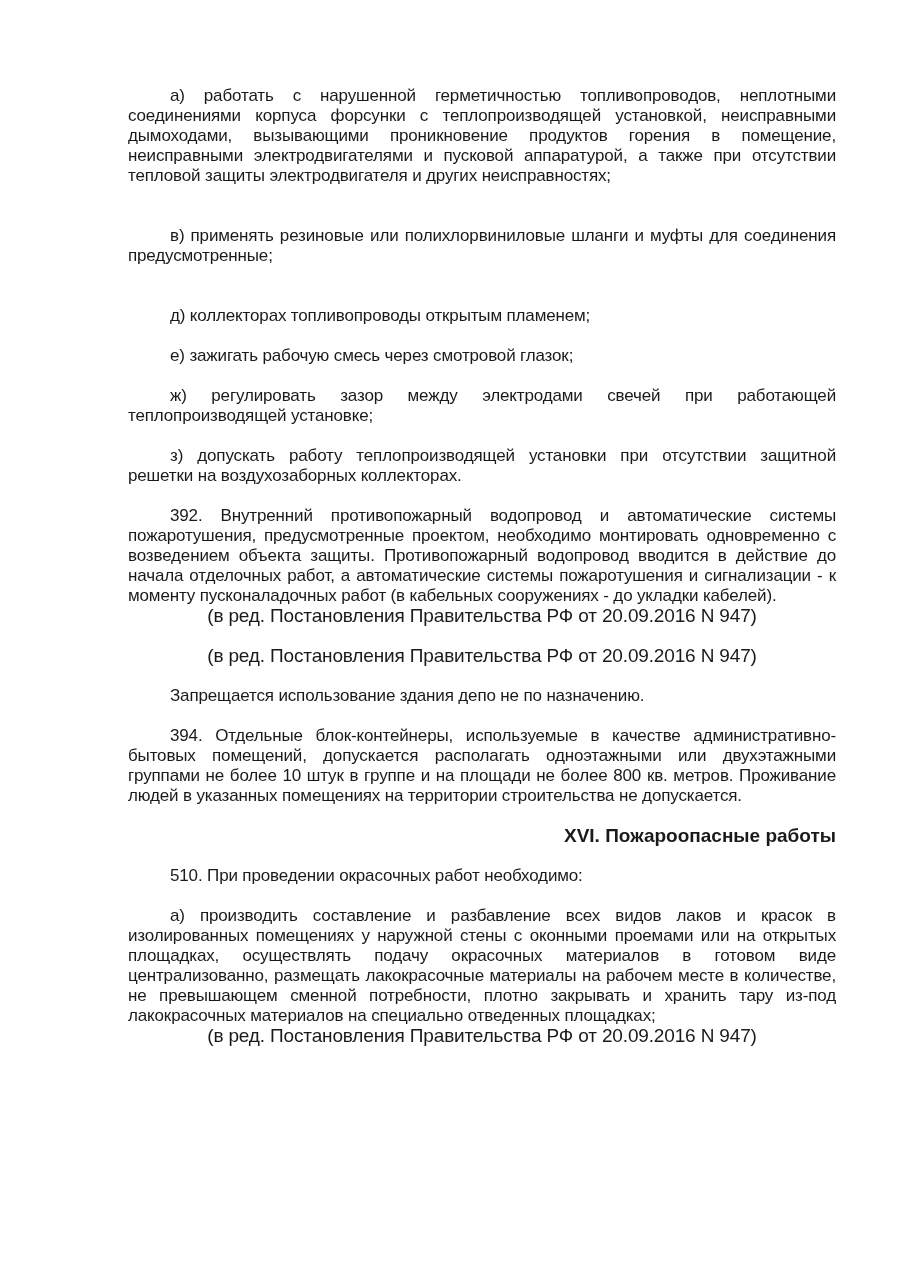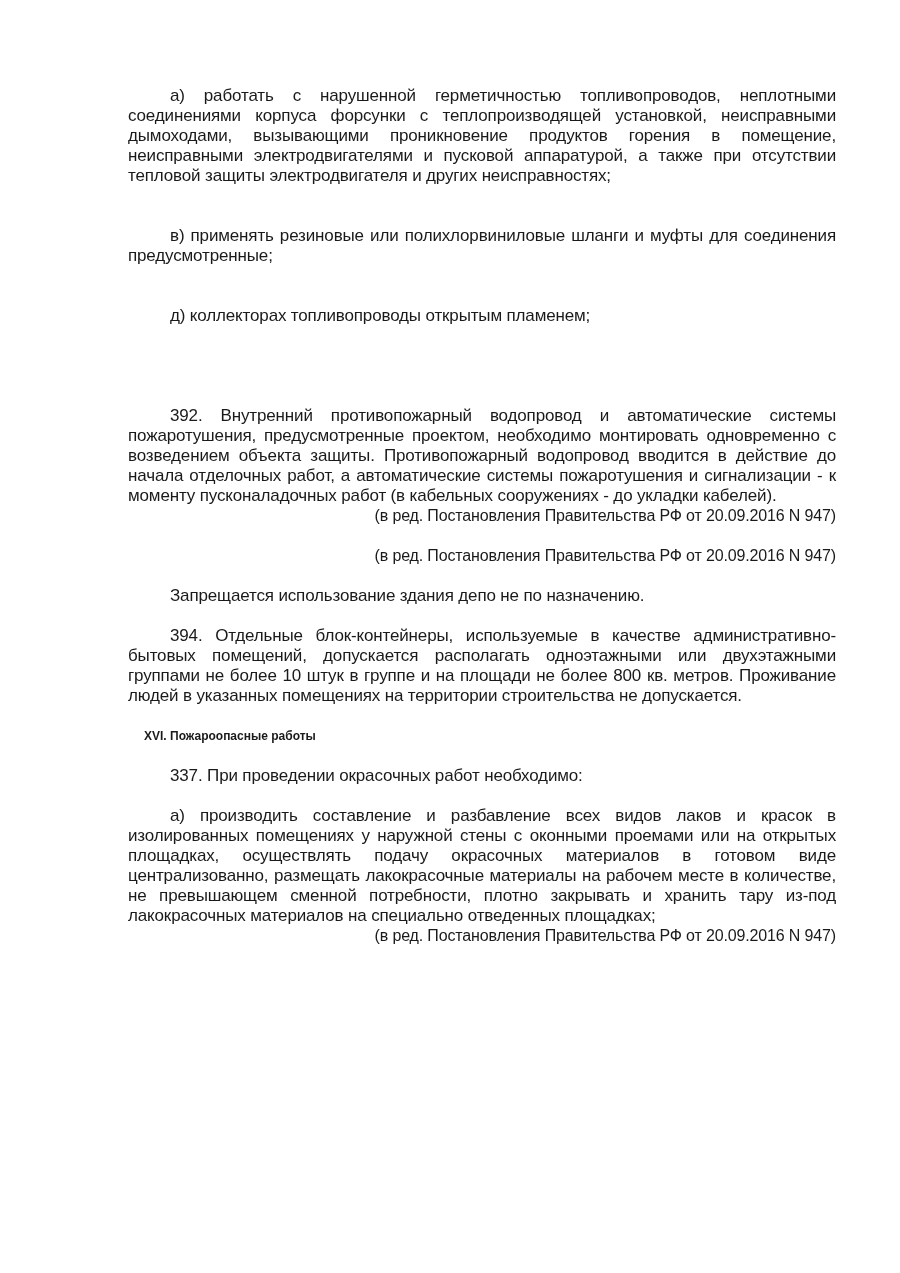--- a/index.html
+++ b/index.html
@@ -24,33 +24,33 @@
     .para {
       font-size: 17px;
       line-height: 20px;
       text-align: justify;
       text-indent: 42px;
       margin: 0;
       letter-spacing: -0.15px;
       word-spacing: 0px;
     }
     .note {
-      font-size: 16px;
+      font-size: 19px;
       line-height: 20px;
       margin: 0;
       text-indent: 0;
-      text-align: right;
+      text-align: center;
       letter-spacing: -0.15px;
     }
     .gap { height: 20px; }
     .heading {
-      font-size: 12px;
+      font-size: 19px;
       line-height: 20px;
       font-weight: bold;
-      text-align: left;
+      text-align: right;
       margin: 0;
       padding-left: 16px;
     }
   </style>
 </head>
 <body>
 
 <div class="page">
 
   <p class="para">а) работать с нарушенной герметичностью топливопроводов, неплотными соединениями корпуса форсунки с теплопроизводящей установкой, неисправными дымоходами, вызывающими проникновение продуктов горения в помещение, неисправными электродвигателями и пусковой аппаратурой, а также при отсутствии тепловой защиты электродвигателя и других неисправностях;</p>
@@ -59,43 +59,46 @@
   <div class="gap"></div>
 
   <p class="para">в) применять резиновые или полихлорвиниловые шланги и муфты для соединения предусмотренные;</p>
   <div class="gap"></div>
 
   <div class="gap"></div>
 
   <p class="para">д) коллекторах топливопроводы открытым пламенем;</p>
   <div class="gap"></div>
 
+  <p class="para">е) зажигать рабочую смесь через смотровой глазок;</p>
   <div class="gap"></div>
 
+  <p class="para">ж) регулировать зазор между электродами свечей при работающей теплопроизводящей установке;</p>
   <div class="gap"></div>
 
+  <p class="para">з) допускать работу теплопроизводящей установки при отсутствии защитной решетки на воздухозаборных коллекторах.</p>
   <div class="gap"></div>
 
   <p class="para">392. Внутренний противопожарный водопровод и автоматические системы пожаротушения, предусмотренные проектом, необходимо монтировать одновременно с возведением объекта защиты. Противопожарный водопровод вводится в действие до начала отделочных работ, а автоматические системы пожаротушения и сигнализации - к моменту пусконаладочных работ (в кабельных сооружениях - до укладки кабелей).</p>
   <p class="note">(в ред. Постановления Правительства РФ от 20.09.2016 N 947)</p>
   <div class="gap"></div>
 
   <p class="note">(в ред. Постановления Правительства РФ от 20.09.2016 N 947)</p>
   <div class="gap"></div>
 
   <p class="para">Запрещается использование здания депо не по назначению.</p>
   <div class="gap"></div>
 
   <p class="para">394. Отдельные блок-контейнеры, используемые в качестве административно-бытовых помещений, допускается располагать одноэтажными или двухэтажными группами не более 10 штук в группе и на площади не более 800 кв. метров. Проживание людей в указанных помещениях на территории строительства не допускается.</p>
   <div class="gap"></div>
 
   <p class="heading">XVI. Пожароопасные работы</p>
   <div class="gap"></div>
 
-  <p class="para">337. При проведении окрасочных работ необходимо:</p>
+  <p class="para">510. При проведении окрасочных работ необходимо:</p>
   <div class="gap"></div>
 
   <p class="para">а) производить составление и разбавление всех видов лаков и красок в изолированных помещениях у наружной стены с оконными проемами или на открытых площадках, осуществлять подачу окрасочных материалов в готовом виде централизованно, размещать лакокрасочные материалы на рабочем месте в количестве, не превышающем сменной потребности, плотно закрывать и хранить тару из-под лакокрасочных материалов на специально отведенных площадках;</p>
   <p class="note">(в ред. Постановления Правительства РФ от 20.09.2016 N 947)</p>
   <div class="gap"></div>
 
 
 </div>
 
 </body></html>

